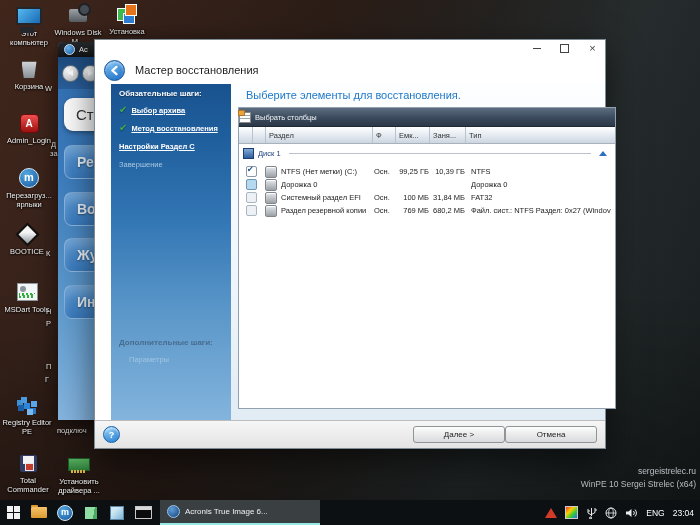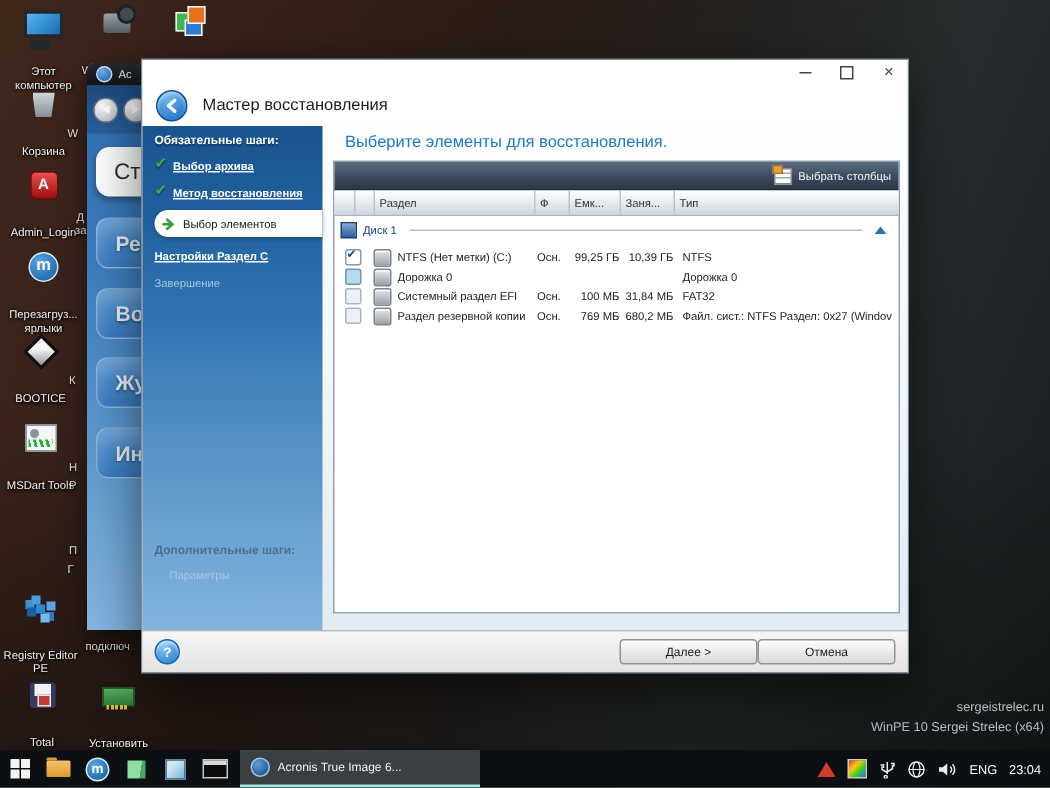--- a/index.html
+++ b/index.html
@@ -5,21 +5,21 @@
   html,body{margin:0;padding:0;}
   body{width:700px;height:525px;position:relative;overflow:hidden;
        font-family:"Liberation Sans","DejaVu Sans",sans-serif;background:#000;}
 
   
   .desktop{position:absolute;inset:0;
     background:linear-gradient(112deg,#40261b 0%,#35211a 20%,#2b1d17 38%,#242220 55%,#262c2d 72%,#1d2324 88%,#161b1c 100%);}
   .desktop::after{content:"";position:absolute;inset:0;
     background:linear-gradient(180deg,rgba(0,0,0,0) 55%,rgba(0,0,0,.35) 100%);pointer-events:none;}
 
-  .dicon{position:absolute;width:54px;display:flex;flex-direction:column;align-items:center;gap:16px;z-index:1;}
+  .dicon{position:absolute;width:54px;display:flex;flex-direction:column;align-items:center;gap:2px;z-index:1;}
   .dlabel{font-size:7.5px;line-height:1.25;color:#f1f1f1;text-align:center;
           text-shadow:0 1px 2px #000,1px 0 2px #000;}
   .ic{height:22px;display:flex;align-items:center;justify-content:center;}
 
   .i-pc{width:22px;height:14px;border:2px solid #23272b;border-radius:2px;
         background:linear-gradient(135deg,#55b8f2,#1a6ab2);position:relative;}
   .i-pc::after{content:"";position:absolute;left:4px;bottom:-6px;width:10px;height:2px;background:#23272b;
         box-shadow:0 2px 0 2px #23272b;}
   .i-gear{width:18px;height:13px;background:linear-gradient(#9aa1a7,#565c61);border-radius:2px;position:relative;}
   .i-gear::after{content:"";position:absolute;right:-4px;top:-6px;width:9px;height:9px;border-radius:50%;
@@ -88,21 +88,21 @@
   .wz-controls{position:absolute;right:8px;top:4px;display:flex;gap:19px;align-items:center;}
   .wc{width:9px;height:9px;display:flex;align-items:center;justify-content:center;color:#444;cursor:default;}
   .wc.min::after{content:"";width:8px;height:1px;background:#444;}
   .wc.max::after{content:"";width:7px;height:7px;border:1px solid #444;}
   .wc.close{font-size:11px;line-height:9px;}
   .wz-header{height:28px;display:flex;align-items:center;gap:10px;padding-left:9px;background:#fff;}
   .back-btn{width:19px;height:19px;border-radius:50%;background:radial-gradient(circle at 35% 28%,#6cb4ee,#1467c0);
         border:1px solid #0f4f96;display:flex;align-items:center;justify-content:center;
         box-shadow:inset 0 2px 3px rgba(255,255,255,.55);}
   .wz-title{font-size:11px;color:#1c1c1c;}
-  .wz-body{flex:1;display:flex;min-height:0;}
+  .wz-body{flex:1;display:flex;min-height:0;margin-left:16px;}
 
   .wz-sidebar{width:120px;flex:0 0 auto;
         background:linear-gradient(180deg,#19538f 0%,#20609f 18%,#3578b6 42%,#5b97c9 68%,#83b4dd 100%);
         padding:3px 0 0 6px;box-sizing:border-box;position:relative;}
   .sb-header{font-size:8px;font-weight:bold;color:#fff;margin:2px 0 6px 2px;text-shadow:0 1px 1px rgba(0,0,0,.4);}
   .step{display:flex;align-items:center;gap:4px;margin:0 0 6px 2px;height:12px;font-size:7.5px;}
   .step .chk{color:#3fae46;font-size:10px;font-weight:bold;line-height:10px;text-shadow:0 1px 1px rgba(0,0,0,.35);}
   .step a{color:#fff;font-weight:bold;text-decoration:underline;cursor:pointer;}
   .step.disabled{color:#a9c7e0;}
   .step-current{display:flex;align-items:center;gap:4px;height:18px;margin:2px 0 6px 2px;
@@ -111,21 +111,21 @@
   .sb-optional{margin-top:168px;}
   .sb-header.muted{color:rgba(50,75,100,.6);text-shadow:none;width:95px;}
   .step.opt{color:rgba(235,244,250,.4);margin-left:12px;}
 
   .wz-main{flex:1;min-width:0;background:linear-gradient(180deg,#fdfeff 0%,#f2f7fc 50%,#e2ecf5 100%);
         padding-top:3px;box-sizing:border-box;}
   .wz-heading{font-size:11px;color:#1e78c8;padding:2px 0 6px 15px;}
   .tbl{margin-left:7px;width:378px;height:302px;background:#fff;border:1px solid #93a1ae;box-sizing:border-box;
         display:flex;flex-direction:column;}
   .tbl-toolbar{height:18px;background:linear-gradient(#5d6d80,#3b4a5d 55%,#2b3847);display:flex;align-items:center;
-        justify-content:flex-end;padding-right:5px;border-bottom:1px solid #1f2936;}
+        padding-right:5px;border-bottom:1px solid #1f2936;}
   .cols-btn{display:flex;align-items:center;gap:4px;color:#f2f5f8;font-size:7.5px;cursor:pointer;}
   .grid-ic{width:10px;height:9px;background:#fdfdfd;border:1px solid #888;position:relative;}
   .grid-ic::before{content:"";position:absolute;left:0;top:2px;width:100%;height:1px;background:#9aa;box-shadow:0 3px 0 #9aa;}
   .grid-ic::after{content:"";position:absolute;left:-2px;top:-3px;width:5px;height:4px;background:#e8a33d;border:1px solid #b5742a;}
   .tbl-head{height:16px;display:flex;align-items:center;background:linear-gradient(#ffffff,#e3e9f0 55%,#ccd5e0);
         border-bottom:1px solid #a8b2bd;font-size:7.5px;color:#333;}
   .th{padding-left:3px;box-sizing:border-box;height:100%;display:flex;align-items:center;border-left:1px solid #b9c3cd;}
   .th:first-child{border-left:none;}
   .c1{width:13px;flex:0 0 auto;}
   .c2{width:13px;flex:0 0 auto;}
@@ -319,26 +319,20 @@
       <div class="wz-sidebar">
         <div class="sb-header">Обязательные шаги:</div>
         <div class="step">
           <span class="chk">✔</span>
           <a>Выбор архива</a>
         </div>
         <div class="step">
           <span class="chk">✔</span>
           <a>Метод восстановления</a>
         </div>
-        <div class="step-current">
-          <svg width="10" height="9" viewBox="0 0 10 9">
-              <path d="M1 4.5 H5.5 M3.5 1.5 L7 4.5 L3.5 7.5" stroke="#2f9e3f" stroke-width="1.8" fill="none" stroke-linecap="round" stroke-linejoin="round"></path>
-            </svg>
-          <span>Выбор элементов</span>
-        </div>
         <div class="step">
           <a>Настройки Раздел C</a>
         </div>
         <div class="step disabled">
           <span>Завершение</span>
         </div>
         <div class="sb-optional">
           <div class="sb-header muted">Дополнительные шаги:</div>
           <div class="step opt">
             <span>Параметры</span>

